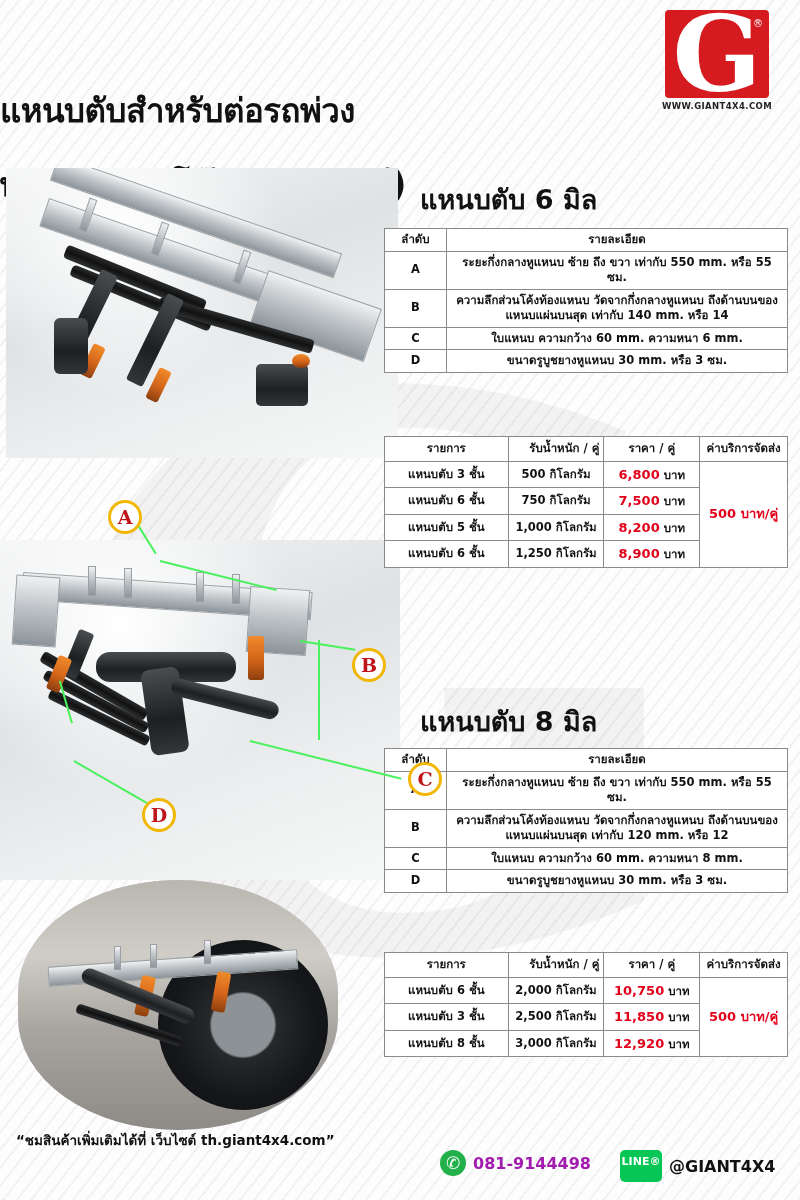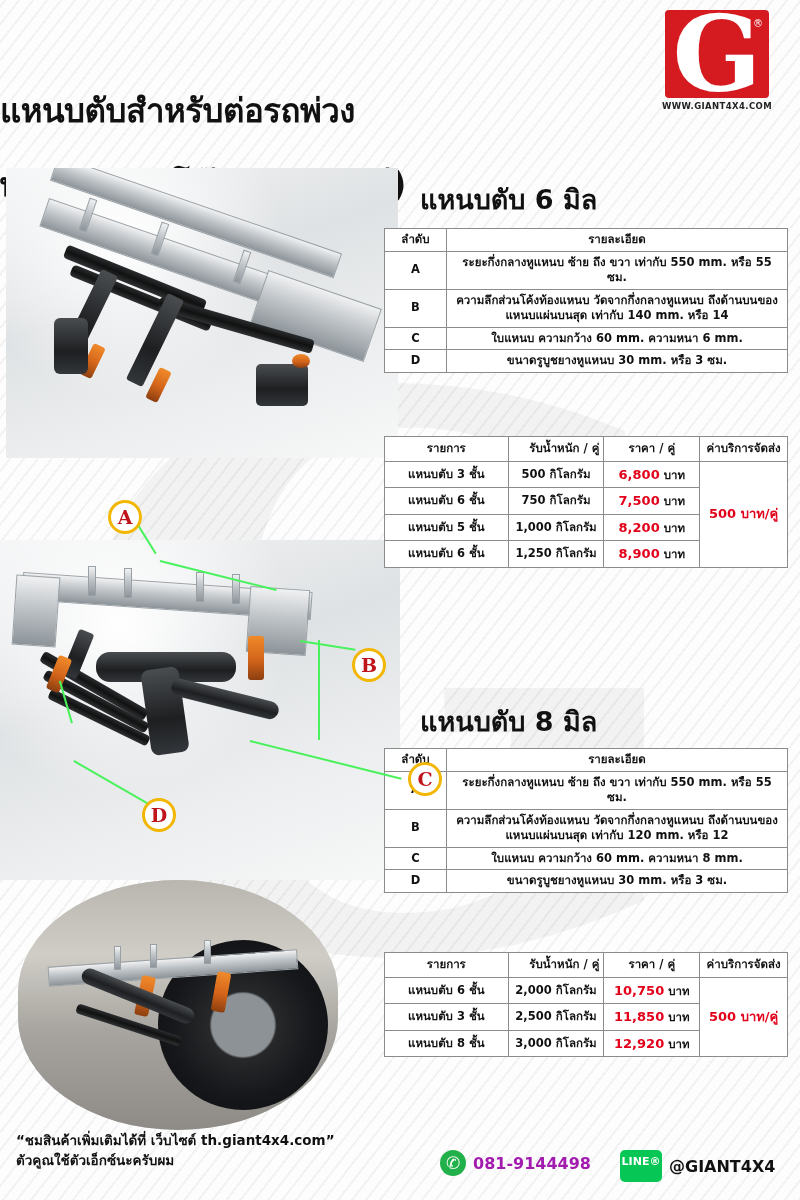--- a/index.html
+++ b/index.html
@@ -429,21 +429,20 @@
         <td>แหนบตับ 8 ชั้น</td>
         <td>3,000 กิโลกรัม</td>
         <td><span class="price-val">12,920</span> <span>บาท</span></td>
       </tr>
     </tbody>
   </table>
 
   <div class="footer">
     <div class="foot-txt">
       <div>“ชมสินค้าเพิ่มเติมได้ที่ เว็บไซต์ th.giant4x4.com”</div>
-      <div>ตัวคูณใช้ตัวเอ็กซ์นะครับผม</div>
     </div>
     <div class="phone-wrap">
       <div class="circle-green"></div>
       <div class="phone-num">081-9144498</div>
     </div>
     <div class="line-wrap">
       <div class="line-badge">LINE®</div>
       <div class="line-id">@GIANT4X4</div>
     </div>
   </div>

